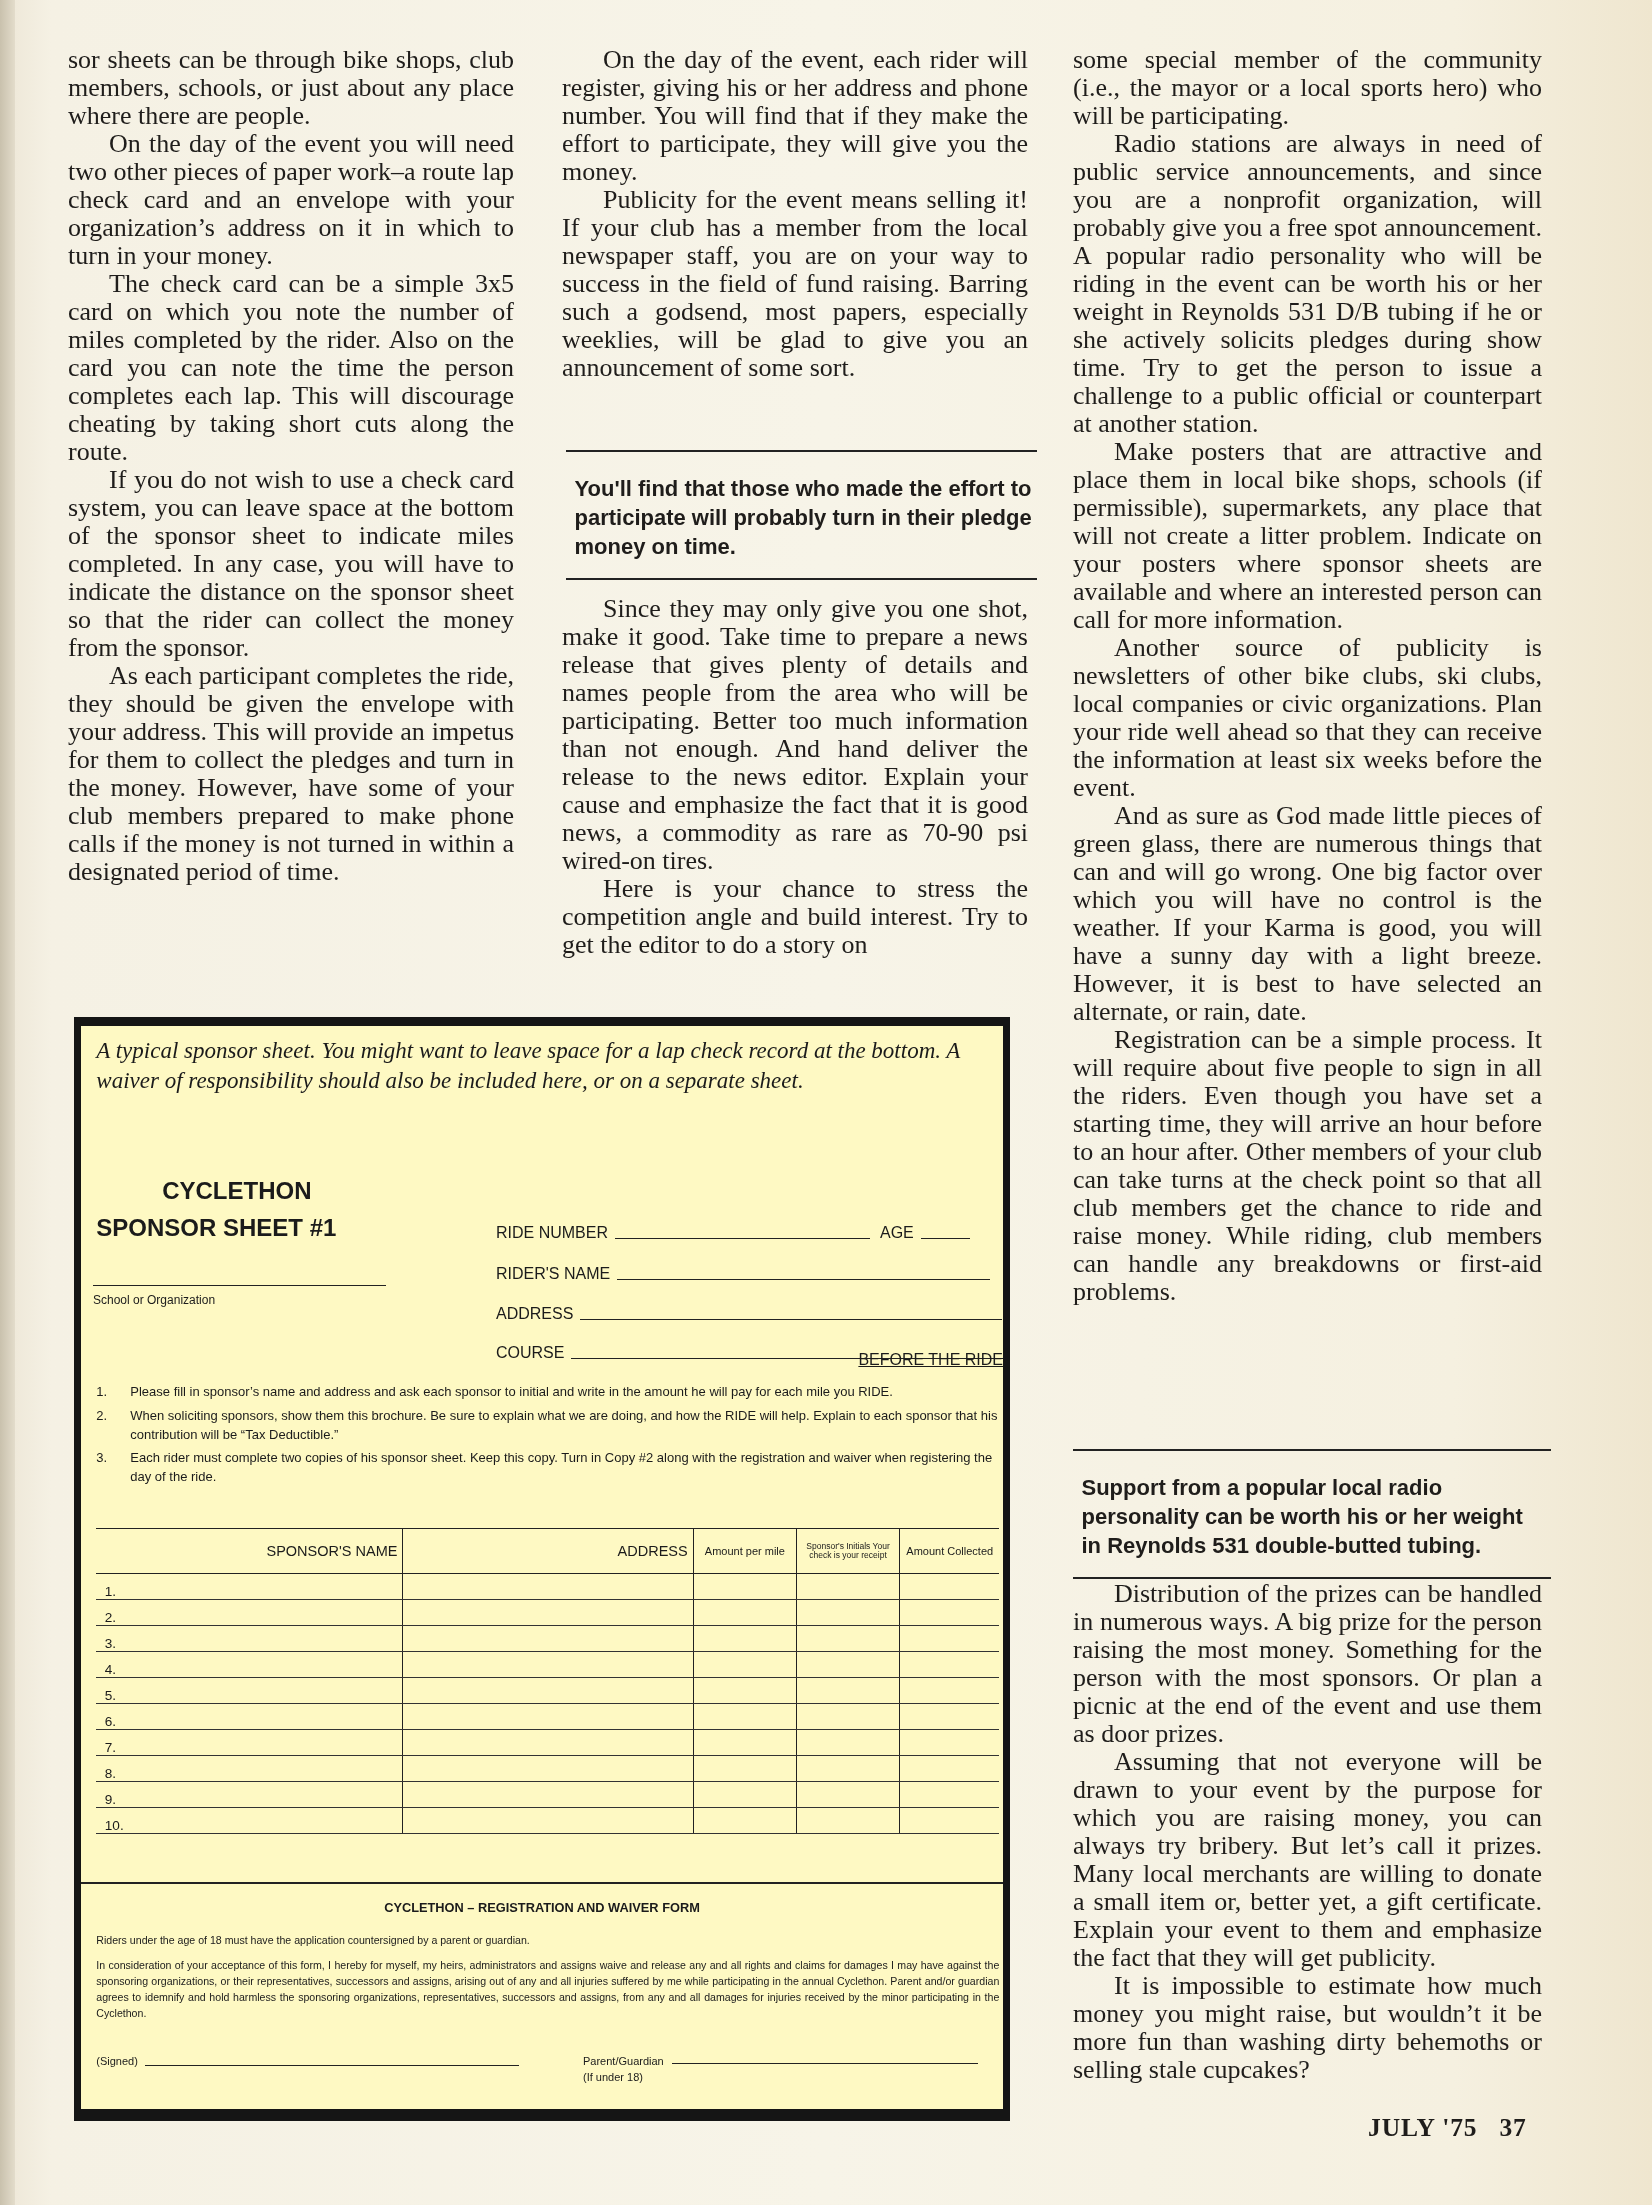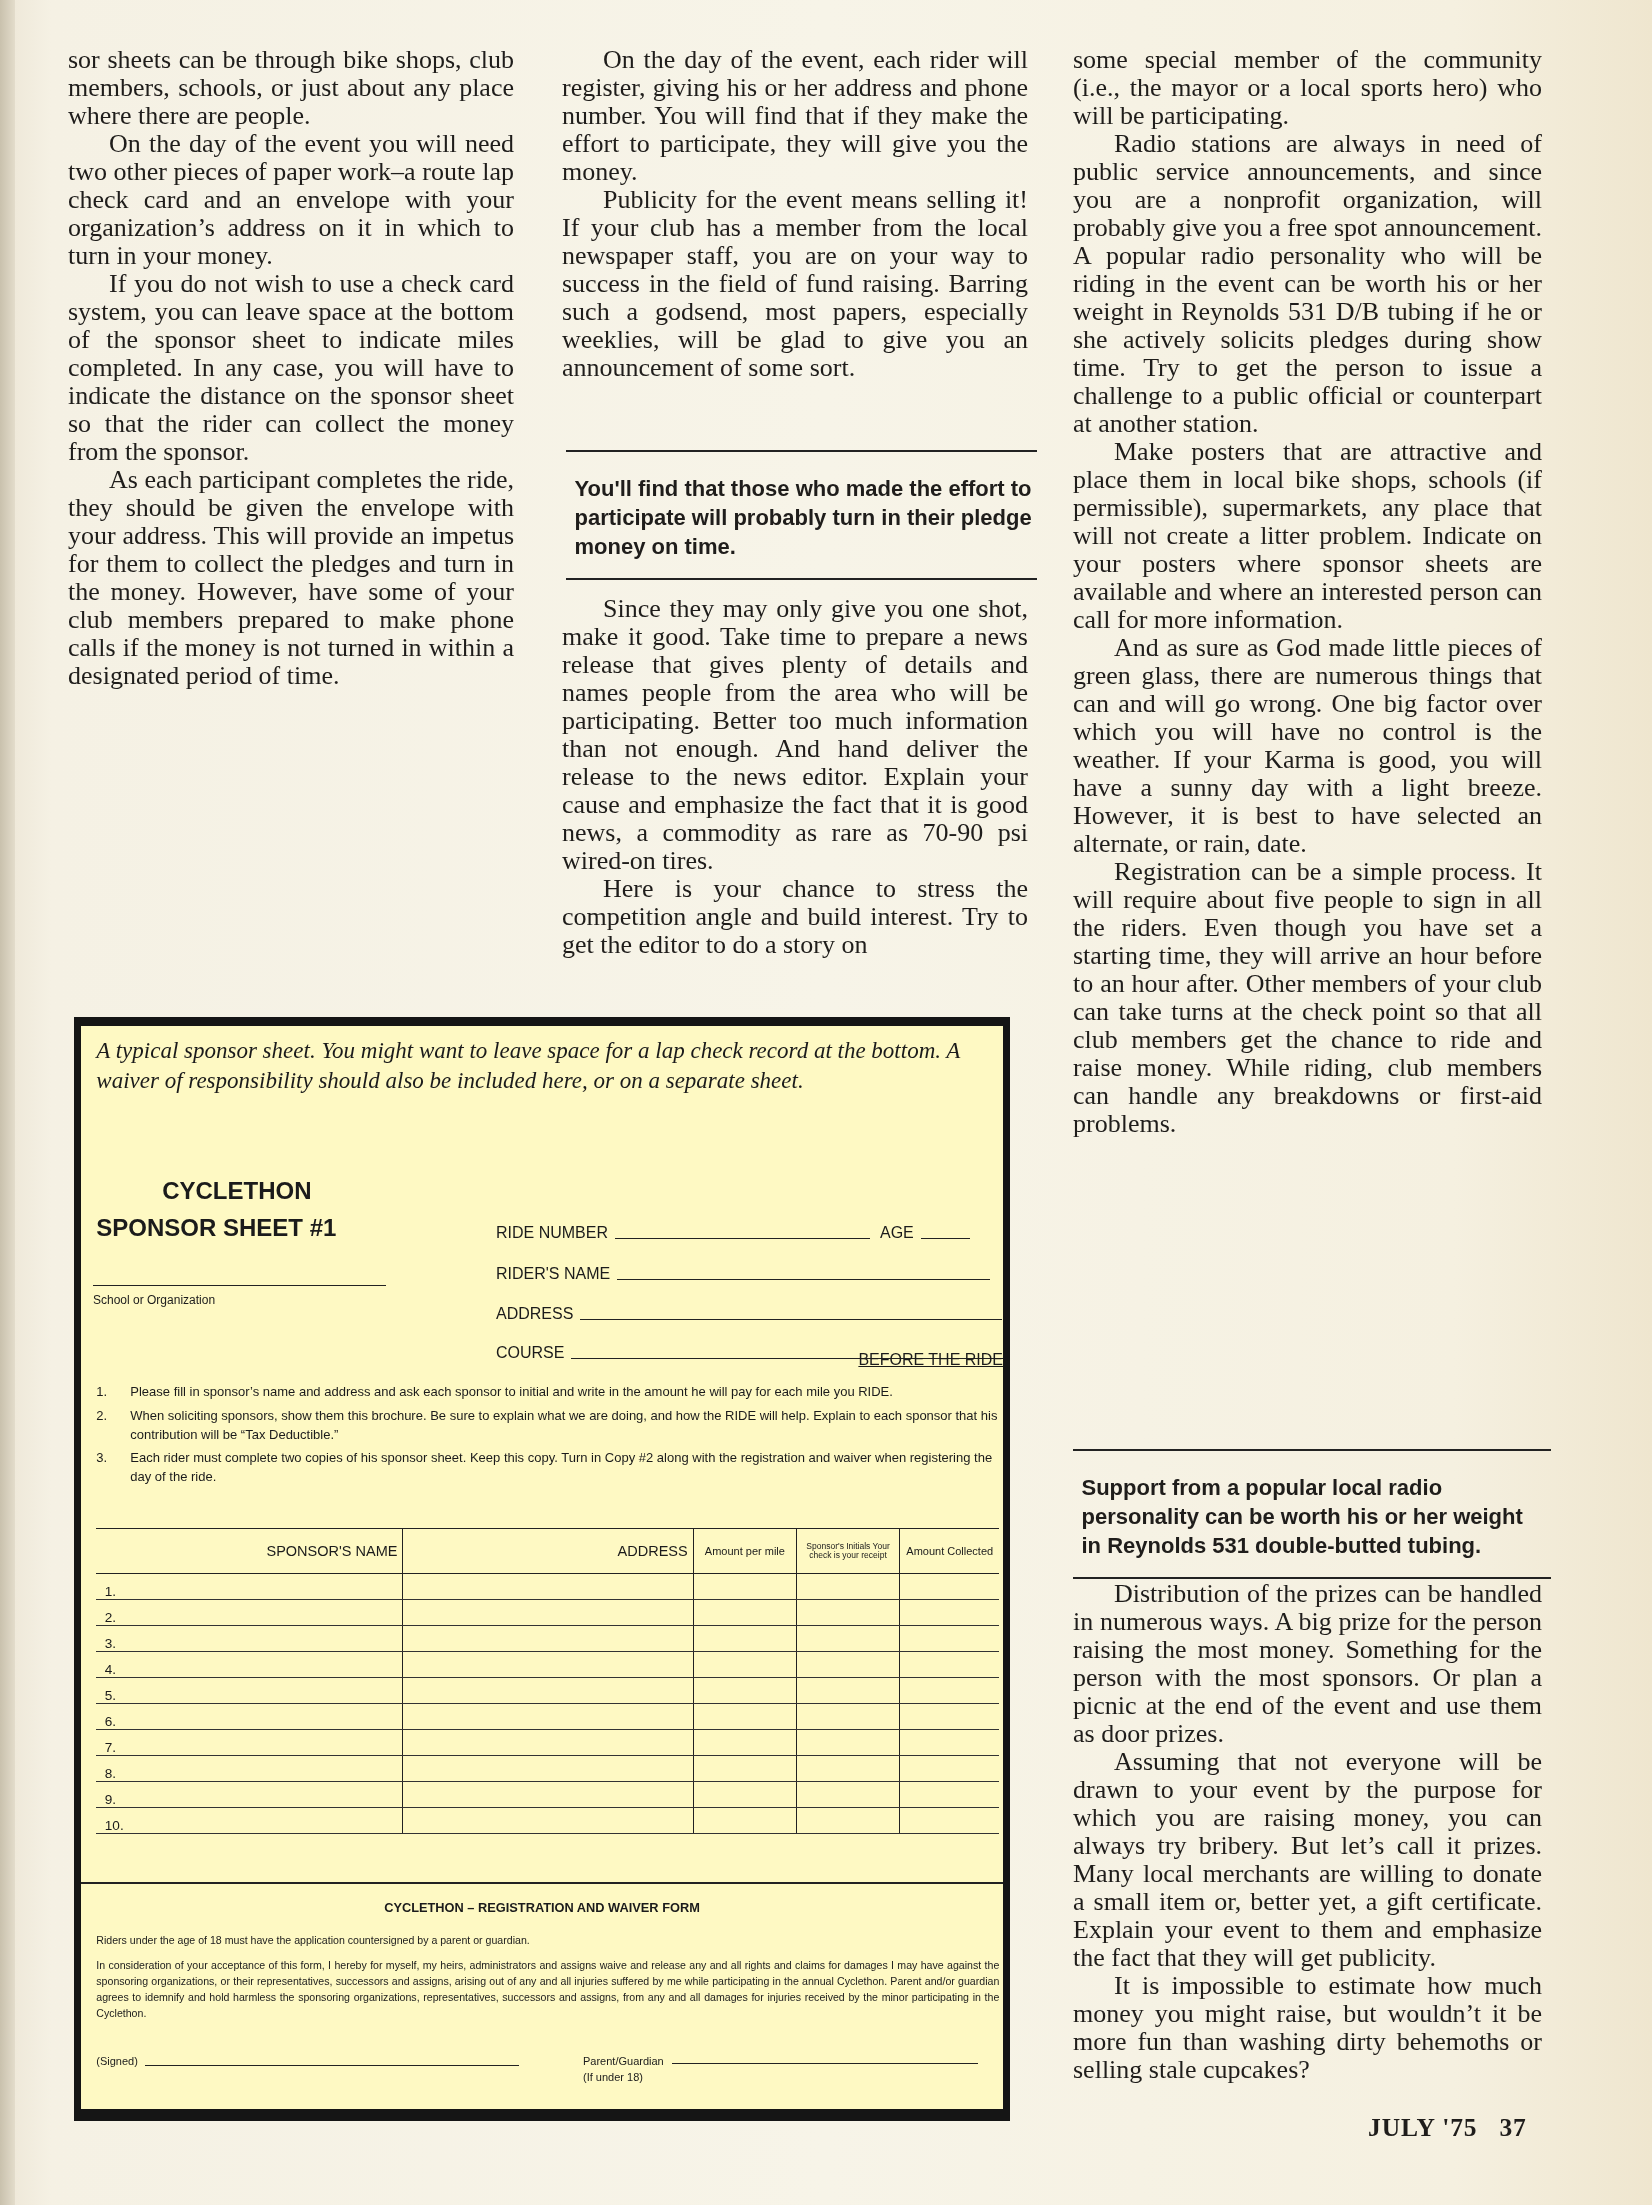--- a/index.html
+++ b/index.html
@@ -63,38 +63,40 @@
   .footer .pg { margin-left:22px; }
 </style>
 </head>
 <body>
 
 <div class="gutter"></div>
 
 <div class="col" id="col1">
   <p class="cont">sor sheets can be through bike shops, club members, schools, or just about any place where there are people.</p>
   <p class="ind">On the day of the event you will need two other pieces of paper work–a route lap check card and an envelope with your organization’s address on it in which to turn in your money.</p>
+  <p class="ind">The check card can be a simple 3x5 card on which you note the number of miles completed by the rider. Also on the card you can note the time the person completes each lap. This will discourage cheating by taking short cuts along the route.</p>
   <p class="ind">If you do not wish to use a check card system, you can leave space at the bottom of the sponsor sheet to indicate miles completed. In any case, you will have to indicate the distance on the sponsor sheet so that the rider can collect the money from the sponsor.</p>
   <p class="ind">As each participant completes the ride, they should be given the envelope with your address. This will provide an impetus for them to collect the pledges and turn in the money. However, have some of your club members prepared to make phone calls if the money is not turned in within a designated period of time.</p>
 </div>
 
 <div class="col" id="col2">
   <p class="ind">On the day of the event, each rider will register, giving his or her address and phone number. You will find that if they make the effort to participate, they will give you the money.</p>
   <p class="ind">Publicity for the event means selling it! If your club has a member from the local newspaper staff, you are on your way to success in the field of fund raising. Barring such a godsend, most papers, especially weeklies, will be glad to give you an announcement of some sort.</p>
 </div>
 <div class="pull" id="pull1">You'll find that those who made the effort to participate will probably turn in their pledge money on time.</div>
 <div class="col" id="col2b" style="left:562px; top:595px; width:466px;">
   <p class="ind">Since they may only give you one shot, make it good. Take time to prepare a news release that gives plenty of details and names people from the area who will be participating. Better too much information than not enough. And hand deliver the release to the news editor. Explain your cause and emphasize the fact that it is good news, a commodity as rare as 70-90 psi wired-on tires.</p>
   <p class="ind">Here is your chance to stress the competition angle and build interest. Try to get the editor to do a story on</p>
 </div>
 
 <div class="col" id="col3">
   <p class="cont">some special member of the community (i.e., the mayor or a local sports hero) who will be participating.</p>
   <p class="ind">Radio stations are always in need of public service announcements, and since you are a nonprofit organization, will probably give you a free spot announcement. A popular radio personality who will be riding in the event can be worth his or her weight in Reynolds 531 D/B tubing if he or she actively solicits pledges during show time. Try to get the person to issue a challenge to a public official or counterpart at another station.</p>
   <p class="ind">Make posters that are attractive and place them in local bike shops, schools (if permissible), supermarkets, any place that will not create a litter problem. Indicate on your posters where sponsor sheets are available and where an interested person can call for more information.</p>
+  <p class="ind">Another source of publicity is newsletters of other bike clubs, ski clubs, local companies or civic organizations. Plan your ride well ahead so that they can receive the information at least six weeks before the event.</p>
   <p class="ind">And as sure as God made little pieces of green glass, there are numerous things that can and will go wrong. One big factor over which you will have no control is the weather. If your Karma is good, you will have a sunny day with a light breeze. However, it is best to have selected an alternate, or rain, date.</p>
   <p class="ind">Registration can be a simple process. It will require about five people to sign in all the riders. Even though you have set a starting time, they will arrive an hour before to an hour after. Other members of your club can take turns at the check point so that all club members get the chance to ride and raise money. While riding, club members can handle any breakdowns or first-aid problems.</p>
 </div>
 <div class="pull" id="pull2">Support from a popular local radio personality can be worth his or her weight in Reynolds 531 double-butted tubing.</div>
 <div class="col" style="left:1073px; top:1580px; width:469px;">
   <p class="ind">Distribution of the prizes can be handled in numerous ways. A big prize for the person raising the most money. Something for the person with the most sponsors. Or plan a picnic at the end of the event and use them as door prizes.</p>
   <p class="ind">Assuming that not everyone will be drawn to your event by the purpose for which you are raising money, you can always try bribery. But let’s call it prizes. Many local merchants are willing to donate a small item or, better yet, a gift certificate. Explain your event to them and emphasize the fact that they will get publicity.</p>
   <p class="ind">It is impossible to estimate how much money you might raise, but wouldn’t it be more fun than washing dirty behemoths or selling stale cupcakes?</p>
 </div>
 

